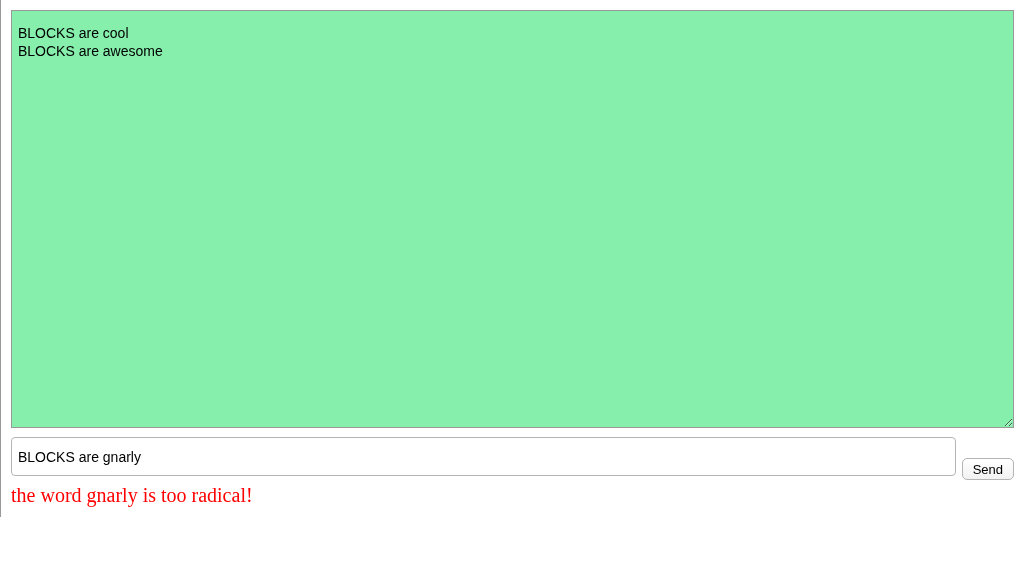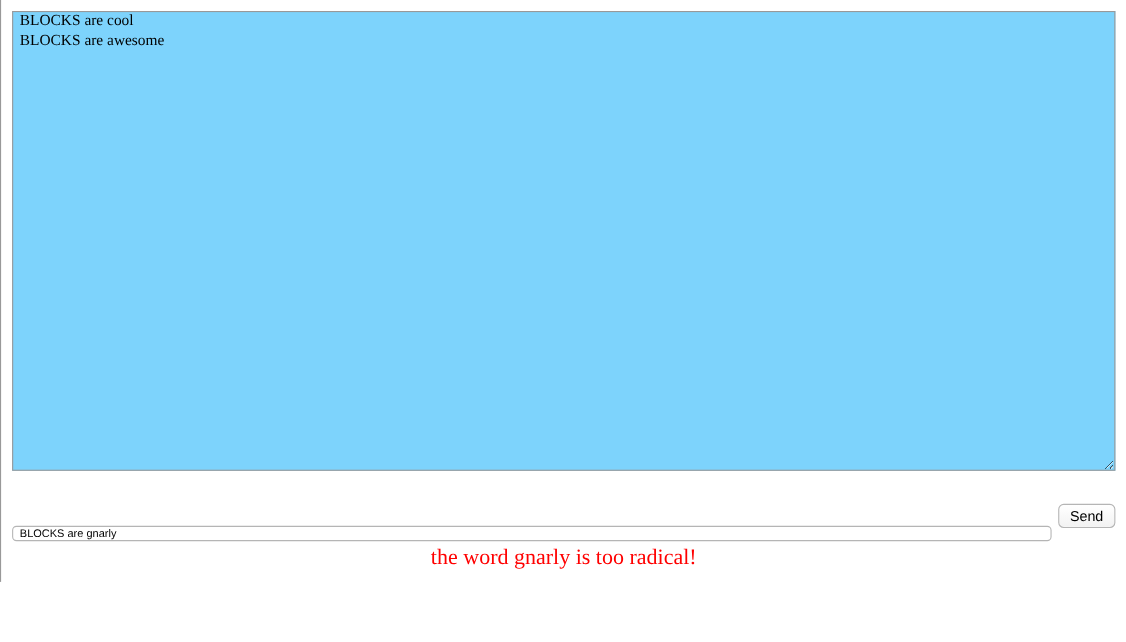--- a/index.html
+++ b/index.html
@@ -9,64 +9,62 @@
       font-family: Arial, Helvetica, sans-serif;
       font-size: 14px;
       background: #fff;
       color: #000;
       border-left: 1px solid #999;
     }
     .chat-log {
       width: 100%;
       height: 418px;
       border: 1px solid #999;
-      padding: 0 6px;
-      font-family: Liberation Serif, serif;
+      padding: 14px 6px;
+      font-family: Liberation Sans, sans-serif;
       font-size: 14px;
       line-height: 1.25;
       resize: both;
       overflow: auto;
       white-space: pre-wrap;
-      background: #7dd3fc;
+      background: #86efac;
     }
     .input-row {
       display: flex;
       align-items: stretch;
       gap: 6px;
       margin-top: 6px;
     }
     .msg-input {
       flex: 1;
-      height: 14px;
+      height: 39px;
       border: 1px solid #b5b5b5;
       border-radius: 4px;
       padding: 2px 6px;
       font-family: Arial, Helvetica, sans-serif;
-      font-size: 10px;
+      font-size: 14px;
       outline: none;
       background: #fff;
-      margin-top: 41px;
     }
     .send-btn {
       height: 22px;
       padding: 0 10px;
       font-family: Arial, Helvetica, sans-serif;
       font-size: 13px;
       border: 1px solid #b5b5b5;
       border-radius: 5px;
       background: linear-gradient(#ffffff, #f2f2f2);
       cursor: pointer;
       margin-top: 21px;
     }
     .error-msg {
       color: #ff0000;
       font-family: "Times New Roman", Times, serif;
       font-size: 20px;
       margin-top: 4px;
-      text-align: center;
     }
     textarea { font: inherit; }
   </style>
 </head>
 <body>
 
 
 
 <textarea class="chat-log" style="">BLOCKS are cool
 BLOCKS are awesome</textarea>

